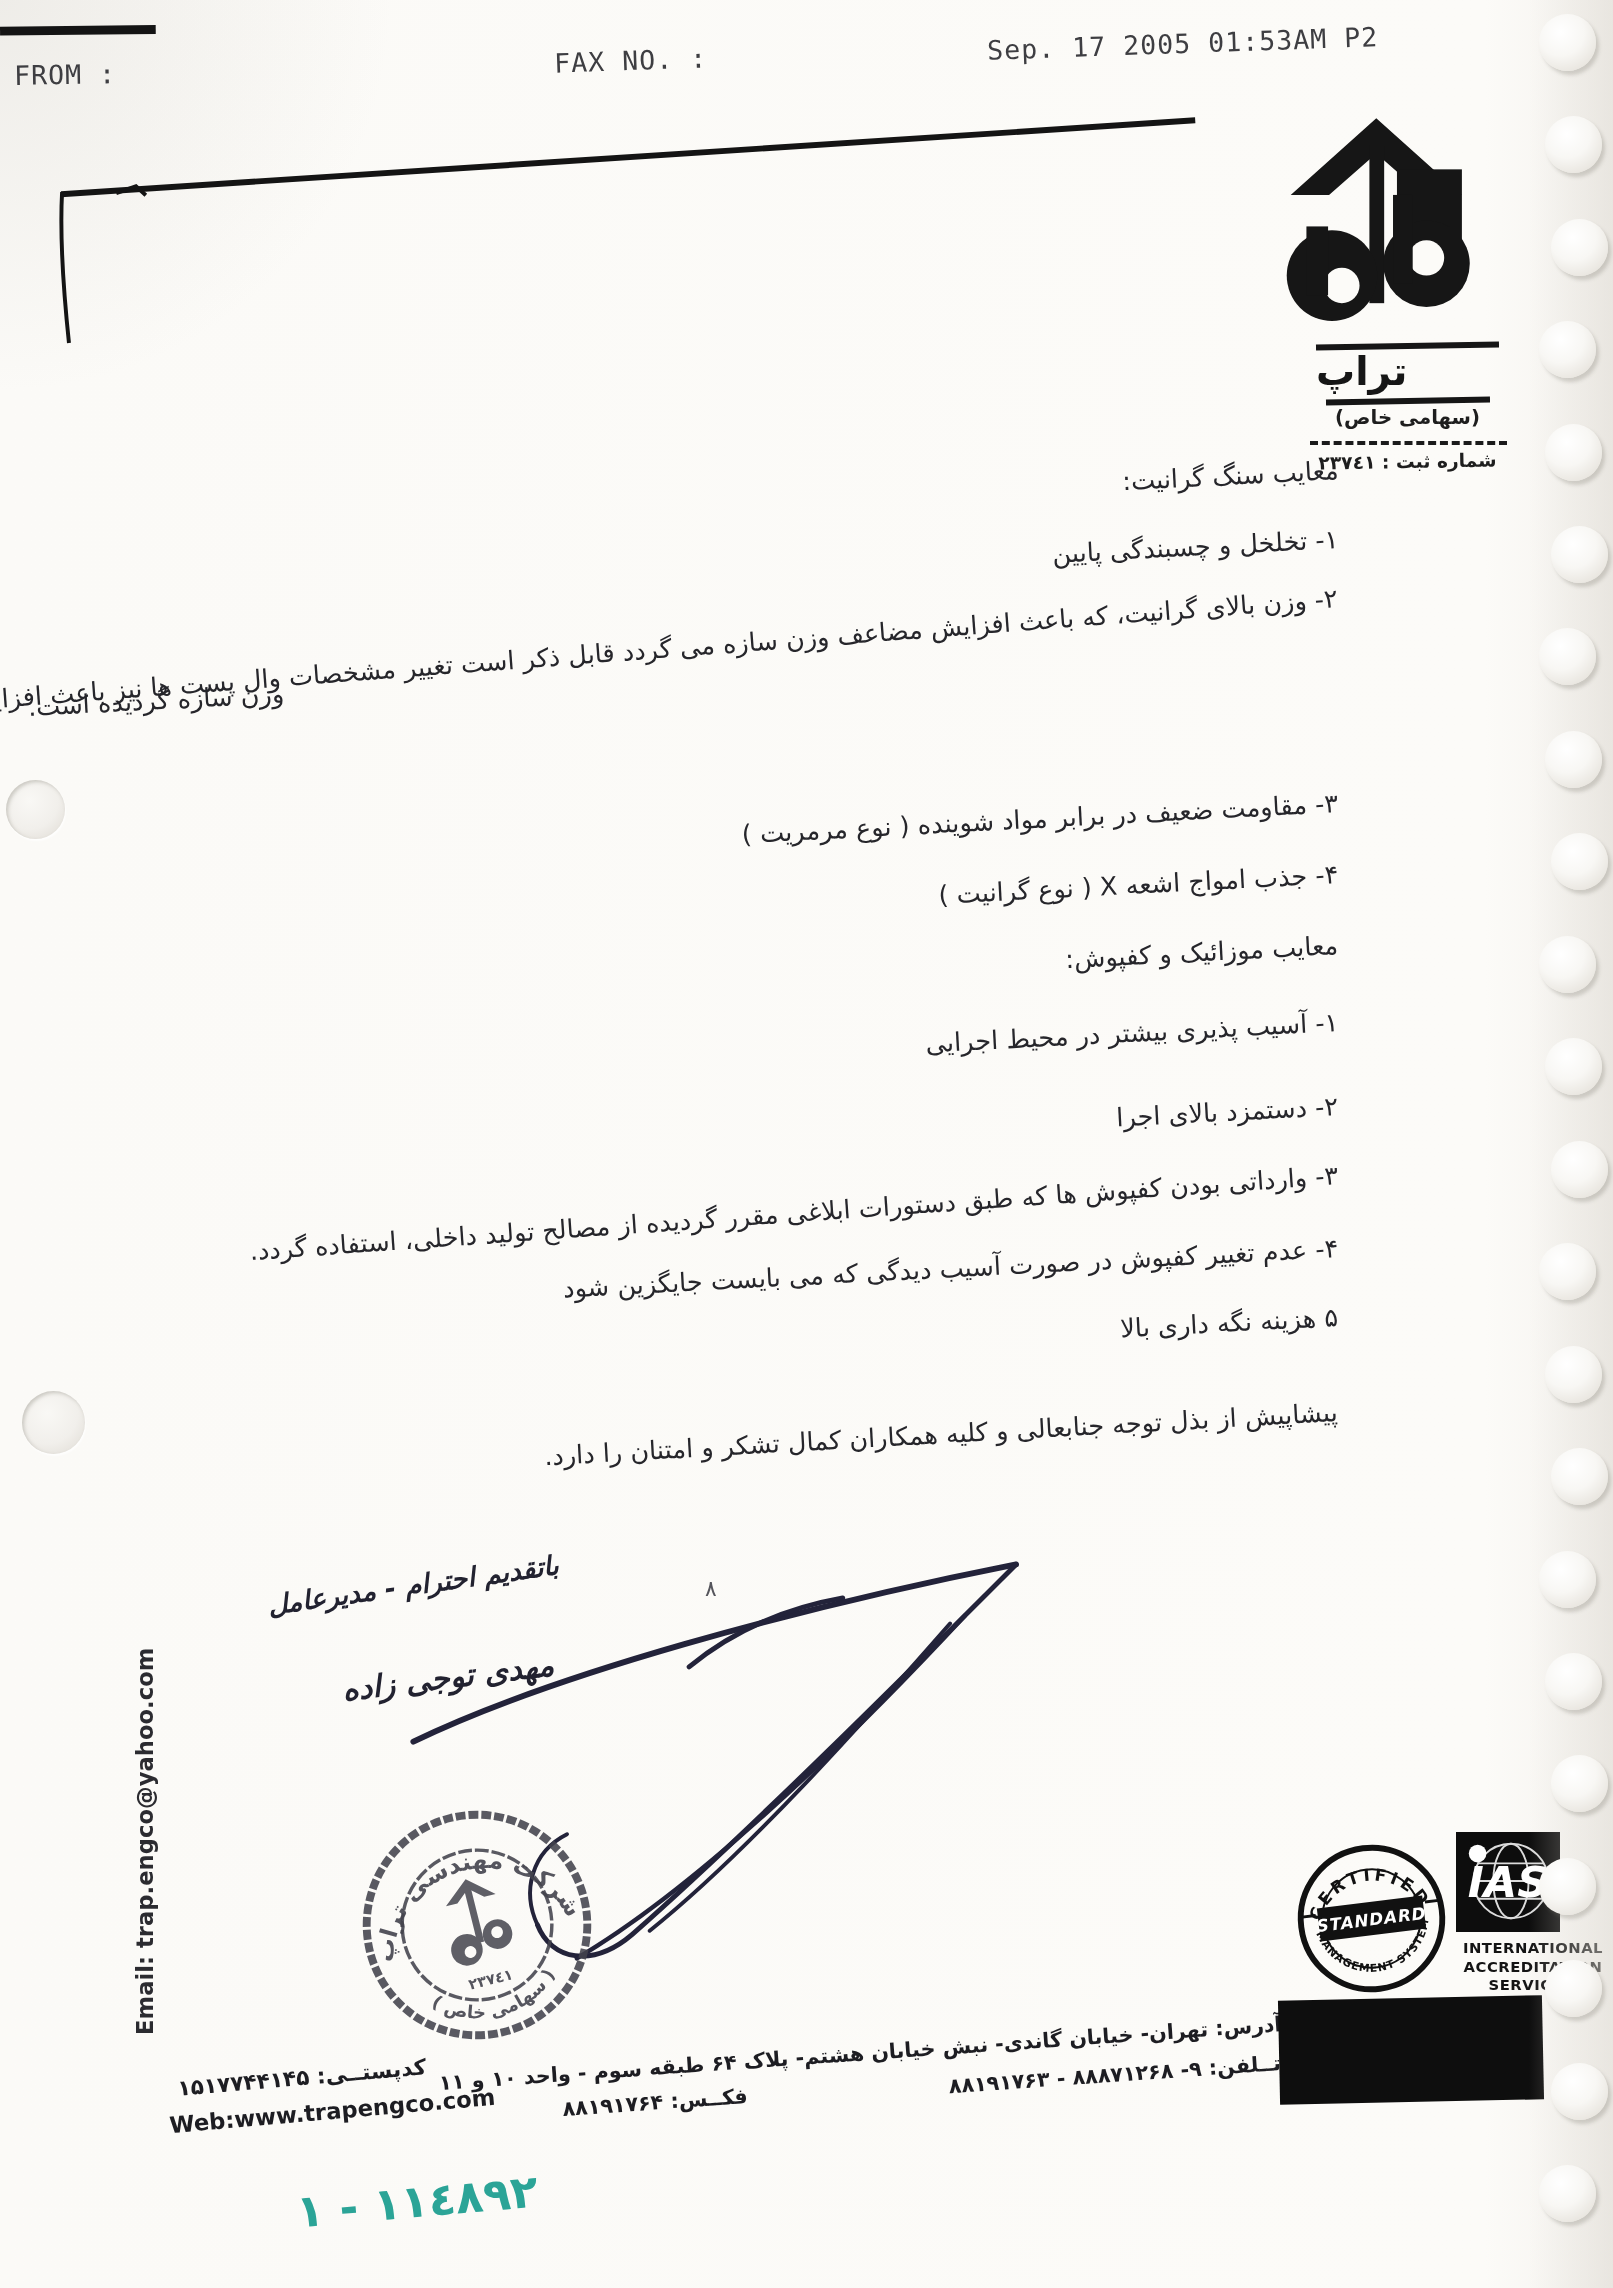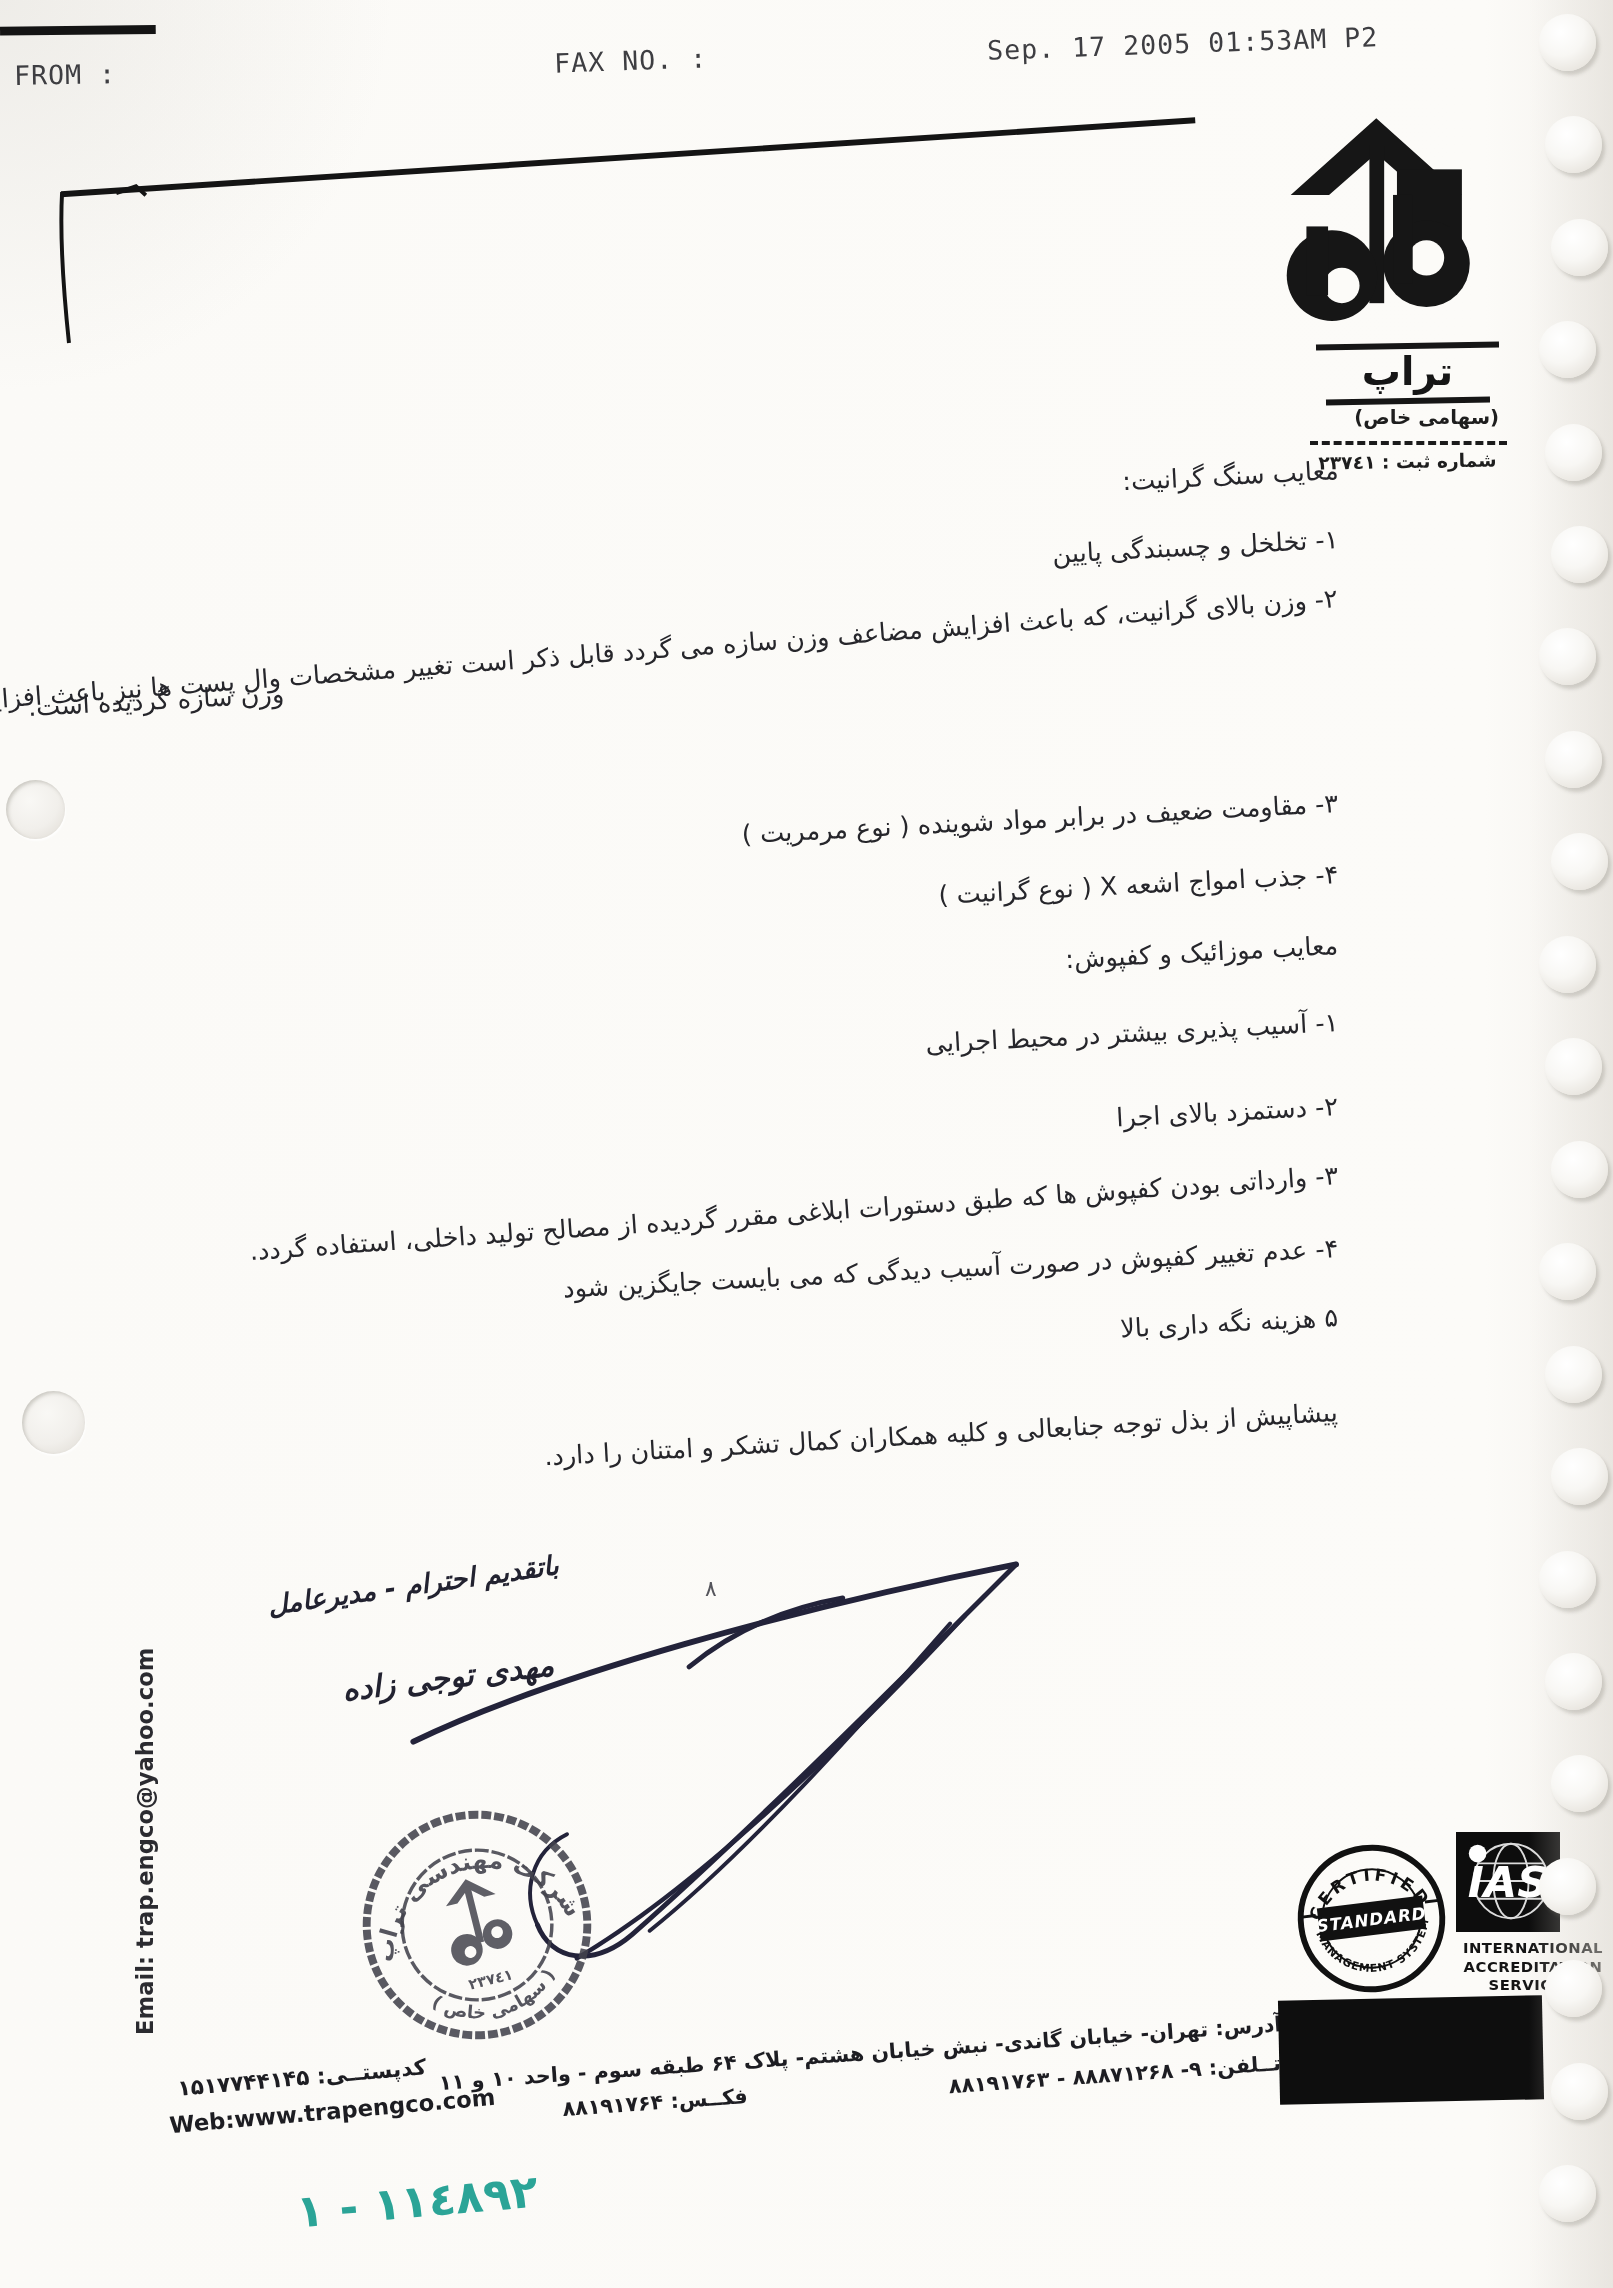--- a/index.html
+++ b/index.html
@@ -50,23 +50,23 @@
     <rect x="100" y="38" width="15" height="160" fill="#161616"></rect>
     <rect x="128" y="62" width="66" height="86" fill="#161616"></rect>
     <circle cx="158" cy="158" r="44" fill="#161616"></circle>
     <circle cx="158" cy="152" r="18" fill="#fcfbf8"></circle>
     <rect x="124" y="88" width="20" height="90" fill="#161616"></rect>
     <circle cx="62" cy="170" r="46" fill="#161616"></circle>
     <circle cx="72" cy="180" r="18" fill="#fcfbf8"></circle>
     <rect x="36" y="120" width="22" height="70" fill="#161616"></rect>
   </svg>
   <div class="abs rule" style="left:1316px;top:343px;width:183px;transform:rotate(-1deg);"></div>
-  <div class="abs nw" dir="rtl" style="left:1316px;top:349px;width:183px;text-align:center;font-size:39px;font-weight:bold;color:#161616;">تراپ</div>
+  <div class="abs nw" dir="rtl" style="left:1316px;top:349px;width:183px;text-align:left;font-size:39px;font-weight:bold;color:#161616;">تراپ</div>
   <div class="abs rule" style="left:1326px;top:398px;width:164px;transform:rotate(-1deg);"></div>
-  <div class="abs nw" dir="rtl" style="left:1316px;top:406px;width:183px;font-size:19.7px;font-weight:bold;color:#1e1e1e;">(سهامی خاص)</div>
+  <div class="abs nw" dir="rtl" style="left:1316px;top:406px;width:183px;text-align:center;font-size:19.7px;font-weight:bold;color:#1e1e1e;">(سهامی خاص)</div>
   <div class="abs" style="left:1310px;top:441px;width:197px;border-bottom:4.9px dashed #1b1b1b;"></div>
   <div class="abs nw" dir="rtl" style="left:1302px;top:451px;width:211px;text-align:center;font-size:18.7px;font-weight:bold;color:#1e1e1e;transform:rotate(-1deg);">شماره ثبت : ۲۳۷٤۱</div>
 
   <div class="bline tilt" style="right:276px;top:455px;">معایب سنگ گرانیت:</div>
   <div class="bline tilt" style="right:276px;top:524px;">۱- تخلخل و چسبندگی پایین</div>
   <div class="bline" style="right:276px;top:583px;transform:rotate(-4.3deg);">۲- وزن بالای گرانیت، که باعث افزایش مضاعف وزن سازه می گردد قابل ذکر است تغییر مشخصات وال پست ها نیز باعث افزایش</div>
   <div class="bline" style="left:27.6px;right:auto;top:692px;transform-origin:0 50%;transform:rotate(-3deg);">وزن سازه گردیده است.</div>
   <div class="bline tilt" style="right:276px;top:788px;">۳- مقاومت ضعیف در برابر مواد شوینده ( نوع مرمریت )</div>
   <div class="bline tilt" style="right:276px;top:859px;">۴- جذب امواج اشعه X ( نوع گرانیت )</div>
 

